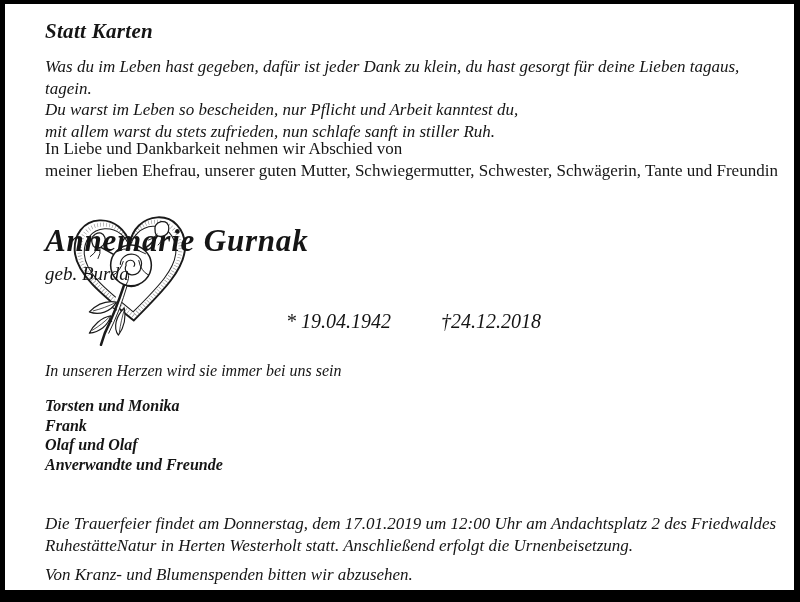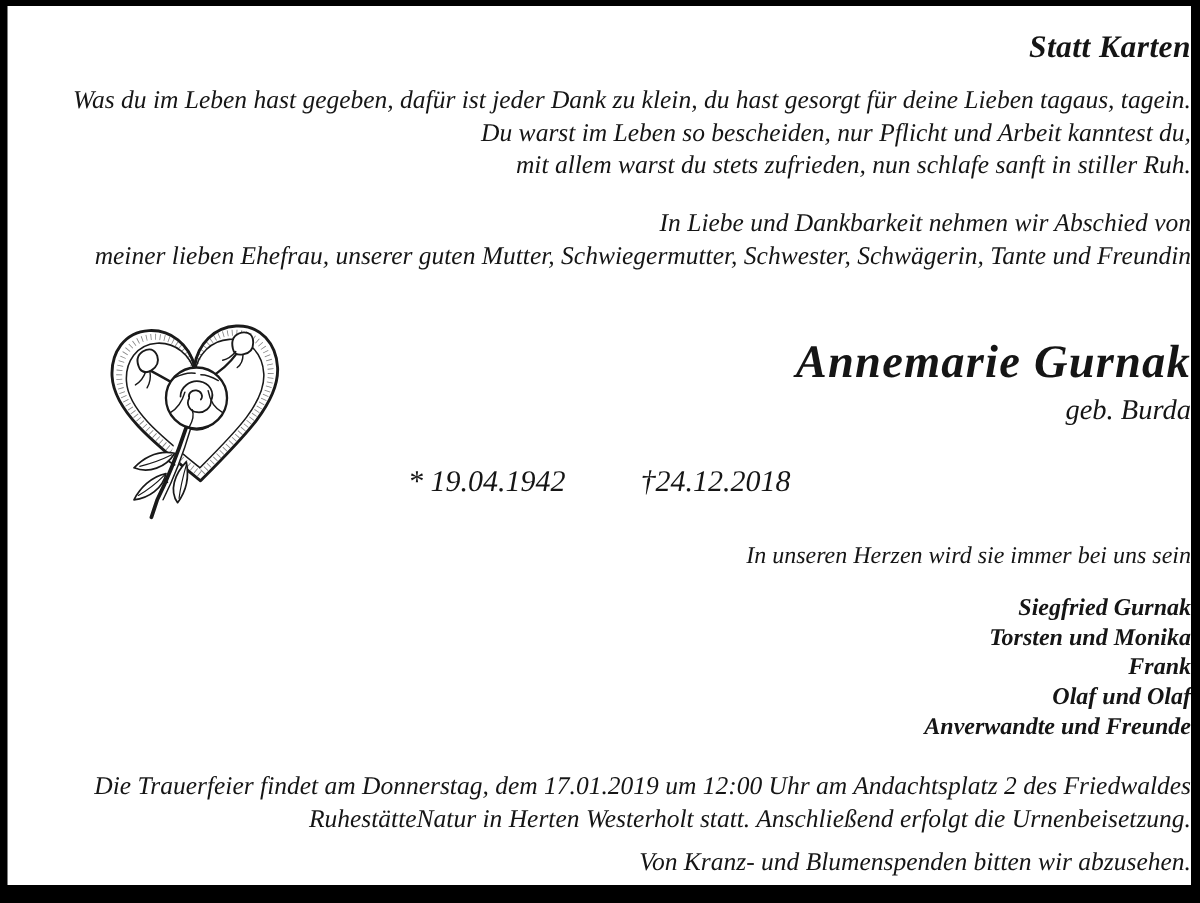--- a/index.html
+++ b/index.html
@@ -7,25 +7,25 @@
   .page {
     position:relative;
     width:800px; height:602px;
     background:#ffffff;
     border-style:solid; border-color:#000000;
     border-width:4px 6px 12px 5px;
     font-family:"Liberation Serif", serif;
     color:#151515;
     overflow:hidden;
   }
-  .center { position:absolute; left:0; right:0; text-align:right; }
+  .center { position:absolute; left:0; right:12px; text-align:left;padding-left:40px; }
 
   .notice-header   { top:15px;  font-size:21px; font-weight:bold; font-style:italic; letter-spacing:.3px; }
   .epigraph        { top:52px;  font-size:17px; line-height:21.5px; font-style:italic; }
-  .farewell        { top:134px; font-size:17px; line-height:21.5px; font-style:italic; }
+  .farewell        { top:134px; font-size:17px; line-height:21.5px; }
   .deceased-name   { top:219px; font-size:31px; font-weight:bold; font-style:italic; letter-spacing:.8px; }
   .maiden-name     { top:259px; font-size:19px; font-style:italic; }
   .dates           { top:306px; font-size:20px; font-style:italic;
                      display:flex; justify-content:center; gap:50px; }
   .remembrance     { top:358px; font-size:16px; font-style:italic; }
   .mourners        { top:392px; font-size:16px; line-height:19.7px; font-weight:bold; font-style:italic; }
   .funeral-info    { top:509px; font-size:17px; line-height:21.5px; font-style:italic; }
   .flowers-note    { top:561px; font-size:17px; font-style:italic; }
 
   .heart-art { position:absolute; left:63px; top:199px; width:126px; height:146px; }
@@ -91,21 +91,20 @@
   <div class="center deceased-name">Annemarie Gurnak</div>
 
   <div class="center dates">
     <span>* 19.04.1942</span>
     <span>†24.12.2018</span>
   </div>
 
   <div class="center remembrance">In unseren Herzen wird sie immer bei uns sein</div>
 
   <div class="center mourners">
-    <div>Siegfried Gurnak</div>
     <div>Torsten und Monika</div>
     <div>Frank</div>
     <div>Olaf und Olaf</div>
     <div>Anverwandte und Freunde</div>
   </div>
 
   <div class="center funeral-info">
     <div>Die Trauerfeier findet am Donnerstag, dem 17.01.2019 um 12:00 Uhr am Andachtsplatz 2 des Friedwaldes</div>
     <div>RuhestätteNatur in Herten Westerholt statt. Anschließend erfolgt die Urnenbeisetzung.</div>
   </div>

